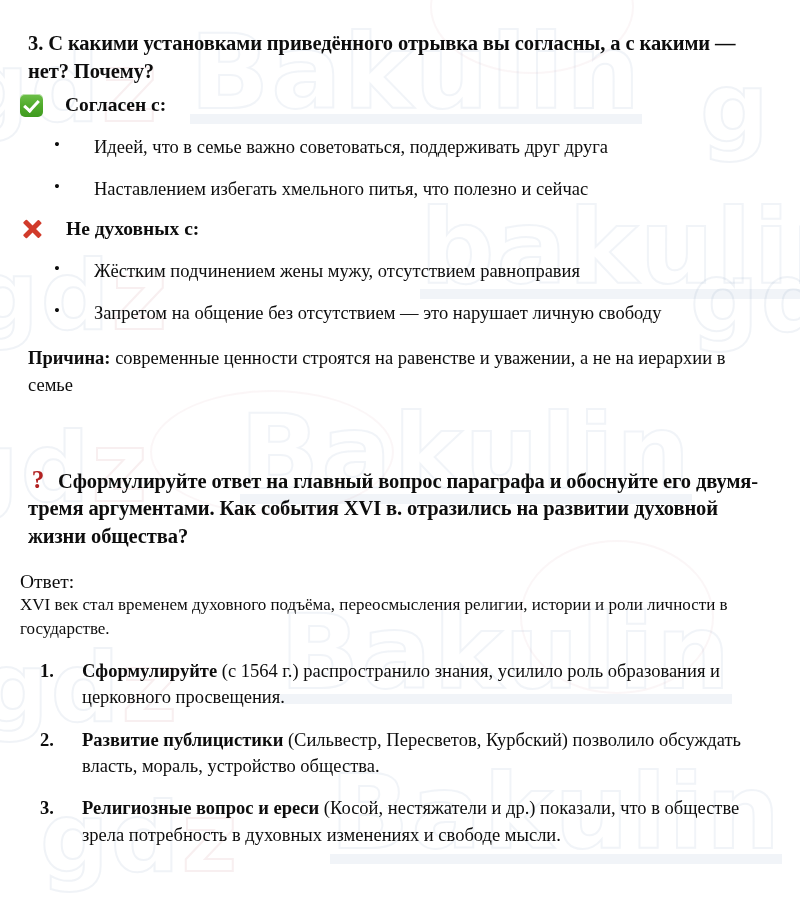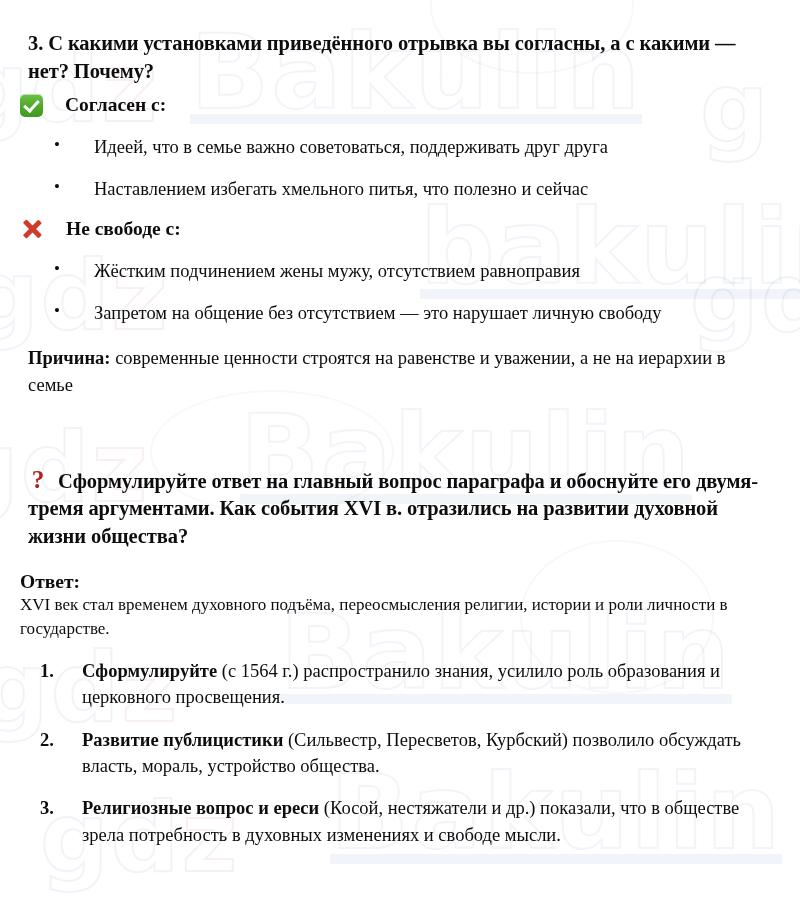--- a/index.html
+++ b/index.html
@@ -160,21 +160,21 @@
     line-height: 1.45;
     margin: 8px;
   }
   .para b { font-weight: bold; }
 
   .reason-block { margin-top: 20px; }
 
   .spacer-lg { height: 52px; }
 
   .answer-label {
-    font-weight: bold;
+    font-weight: normal;
     font-size: 19.5px;
     margin-top: 20px;
   }
   .answer-text {
     font-size: 17px;
     line-height: 1.46;
     margin-top: 0;
   }
   .args-label {
     font-weight: bold;
@@ -238,21 +238,21 @@
     <span class="label">Согласен с:</span>
   </div>
 
   <ul class="bullets">
     <li>Идеей, что в семье важно советоваться, поддерживать друг друга</li>
     <li>Наставлением избегать хмельного питья, что полезно и сейчас</li>
   </ul>
 
   <div class="section-head">
     <span class="icon-cross"></span>
-    <span class="label">Не свободе с:</span>
+    <span class="label">Не духовных с:</span>
   </div>
 
   <ul class="bullets">
     <li>Жёстким подчинением жены мужу, отсутствием равноправия</li>
     <li>Запретом на общение без отсутствием — это нарушает личную свободу</li>
   </ul>
 
   <p class="para reason-block"><b>Причина:</b><span> современные ценности строятся на равенстве и уважении, а не на иерархии в семье</span></p>
 
   <div class="spacer-lg"></div>

